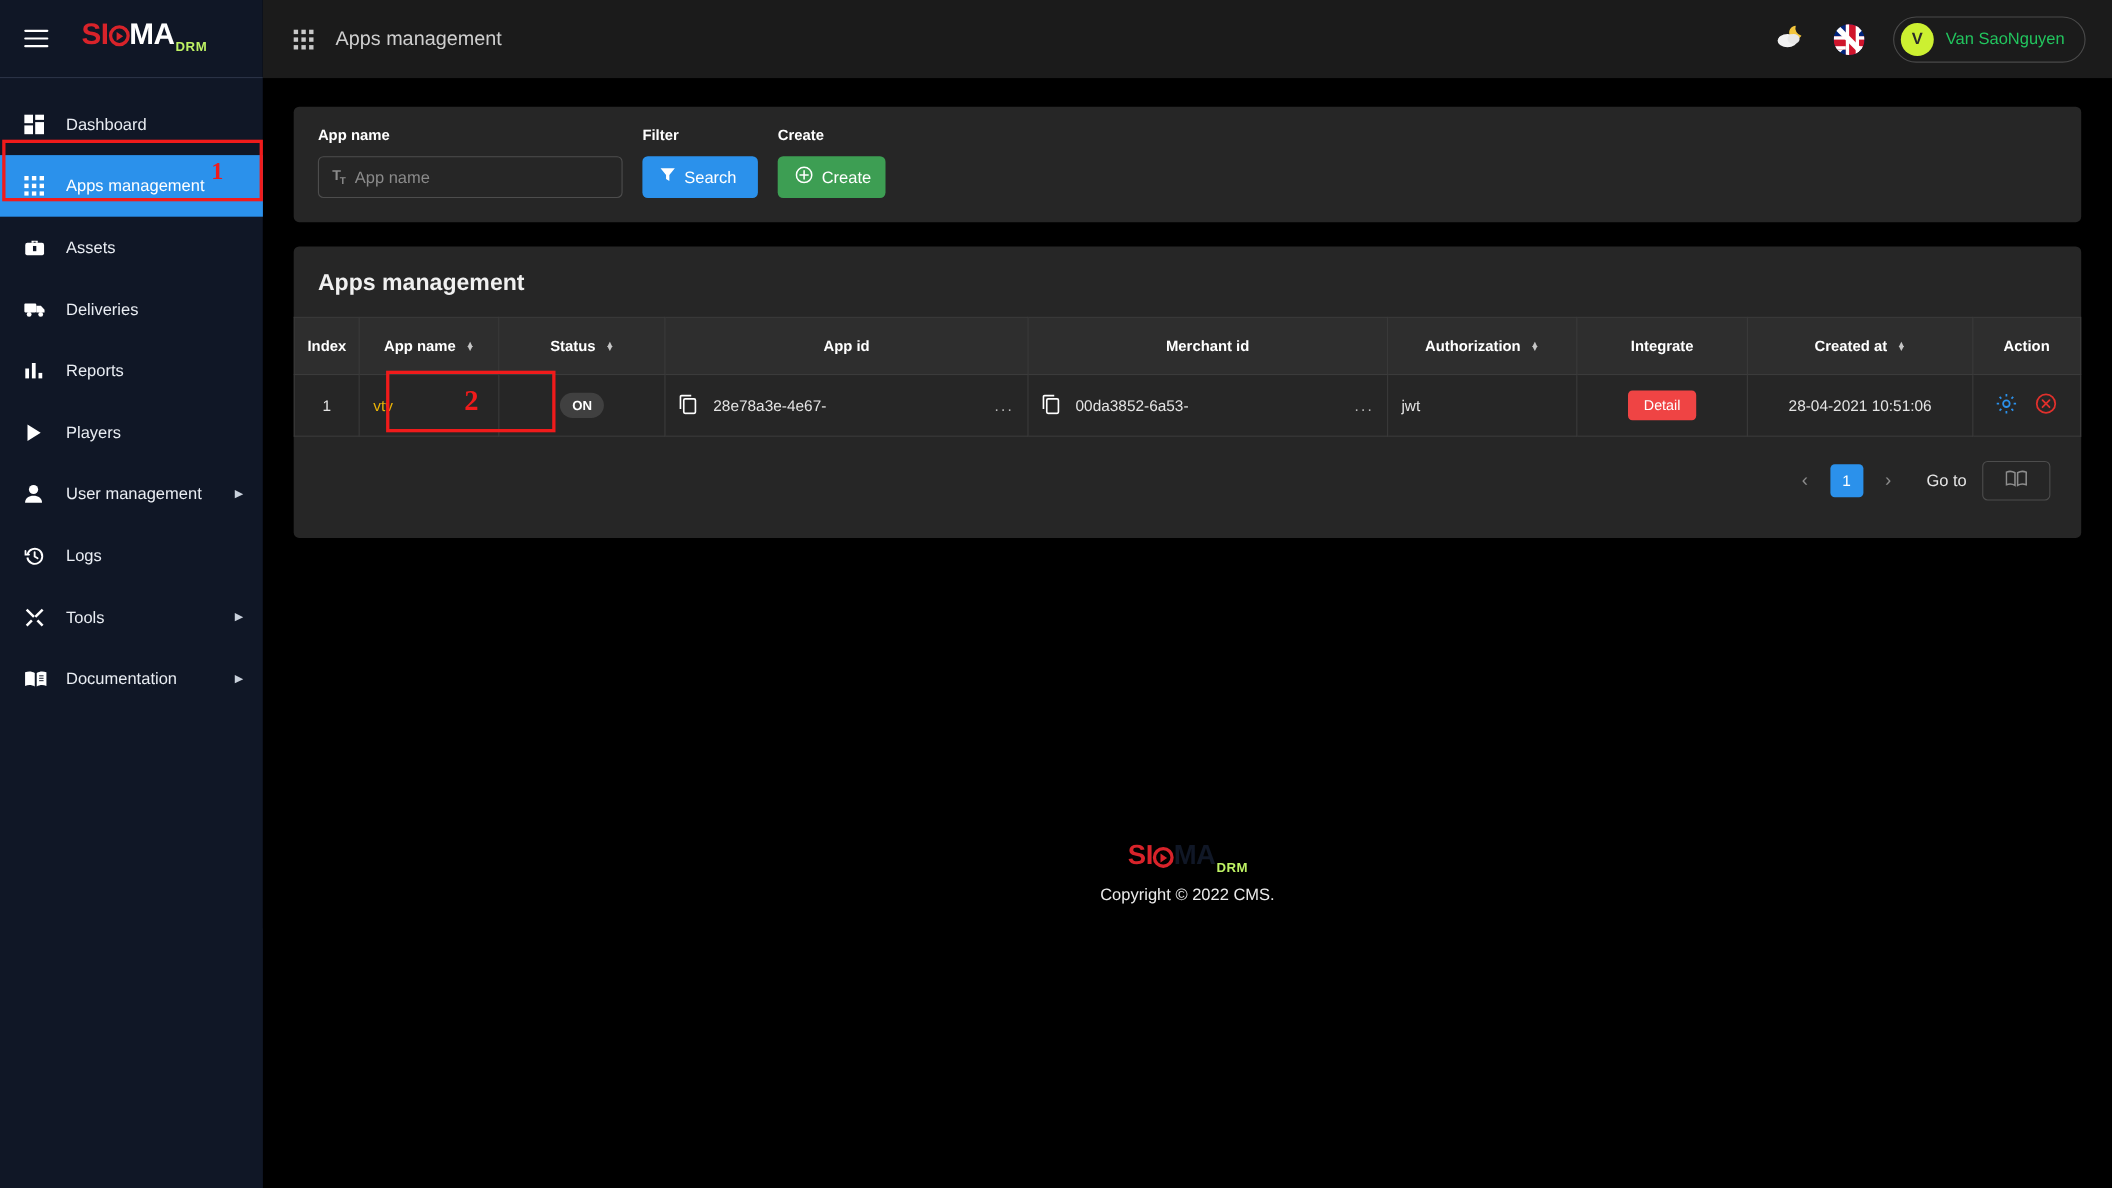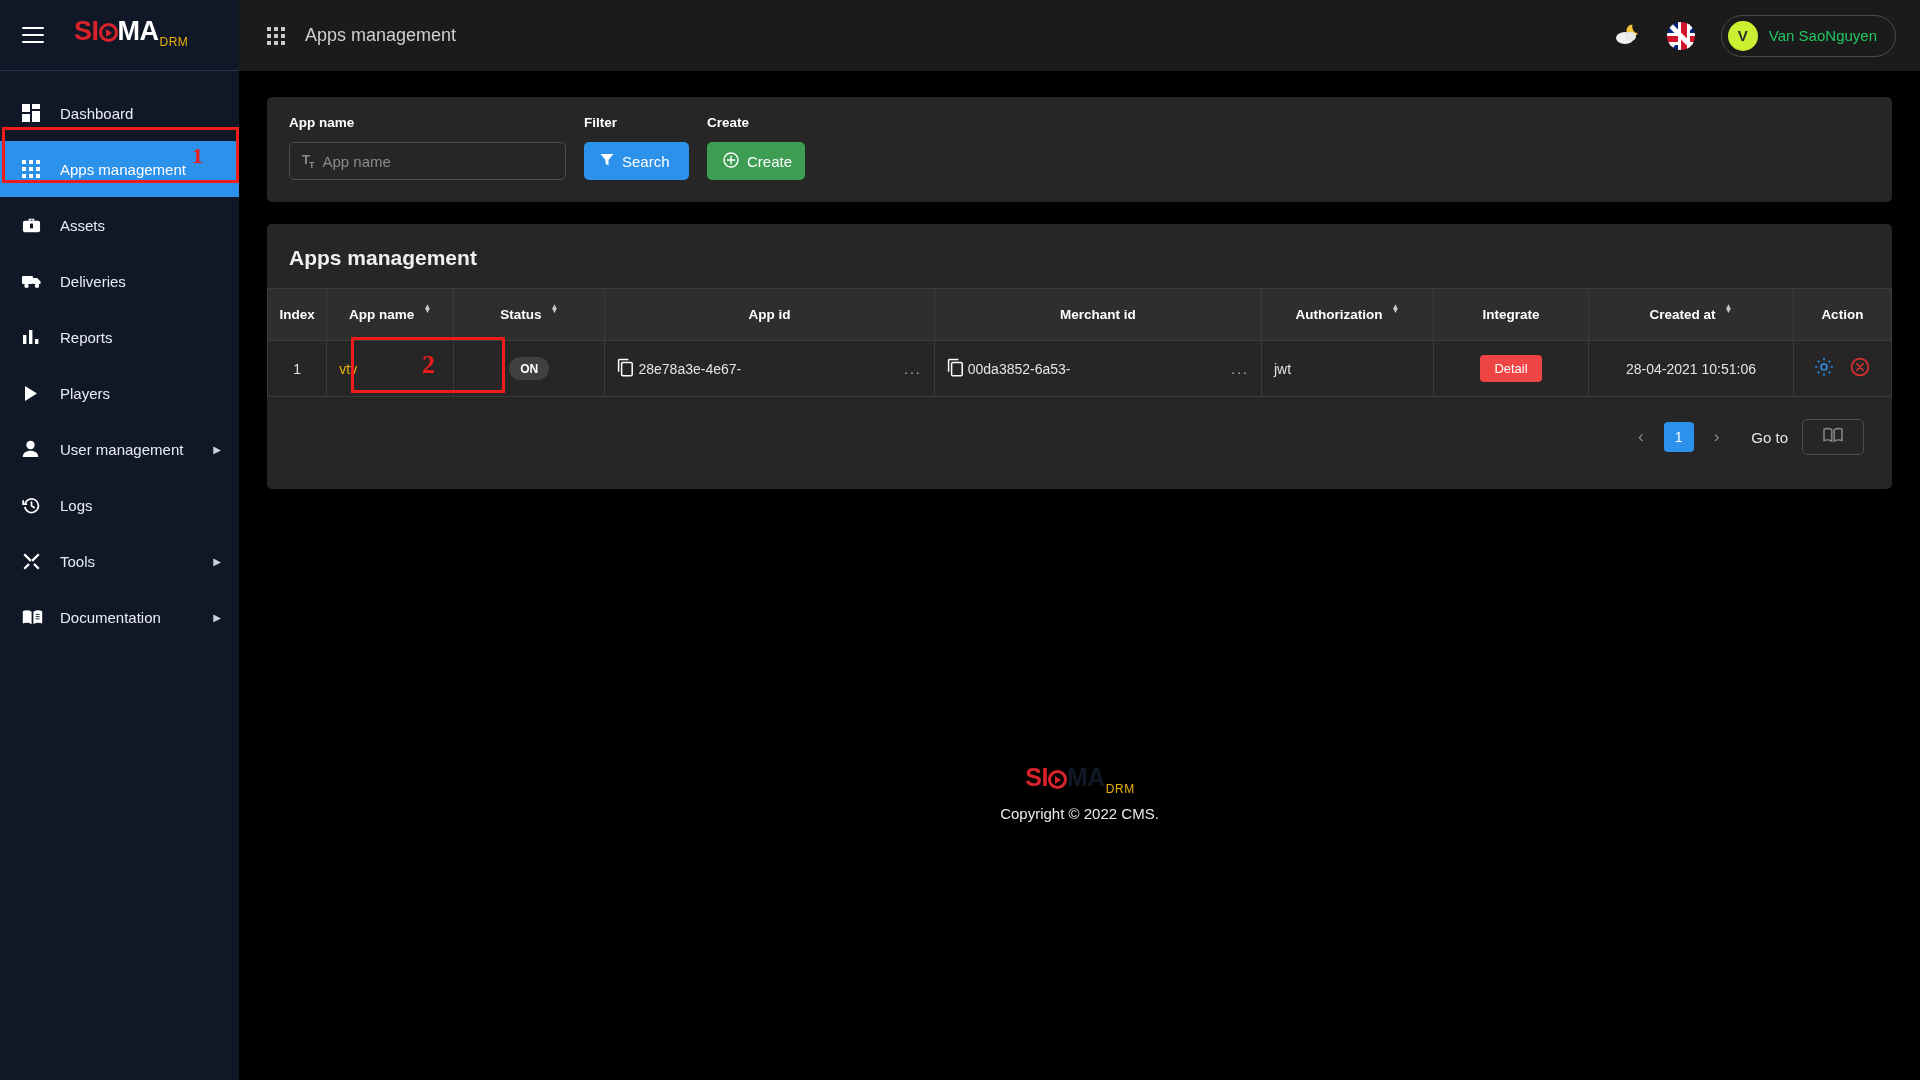--- a/index.html
+++ b/index.html
@@ -22,21 +22,21 @@
     border-bottom: 1px solid #2a3245;
     padding-left: 22px;
   }
   .hamburger { width: 22px; display: flex; flex-direction: column; gap: 5px; cursor: pointer; }
   .hamburger i { display: block; height: 2px; background: #ffffff; border-radius: 1px; }
   .brand { margin-left: 30px; position: relative; display: flex; align-items: flex-start; }
   .logo-txt { font-size: 27px; font-weight: 700; letter-spacing: -0.5px; line-height: 1; }
   .logo-si { color: #d8232a; }
   .logo-ma { color: #ffffff; }
   .logo-drm {
-    color: #eab308; font-size: 12px; font-weight: 400;
+    color: #bef264; font-size: 12px; font-weight: 700;
     position: relative; top: -3px; left: 1px; letter-spacing: 0.5px; margin-top: 20px;
   }
   .logo-ring {
     width: 19px; height: 19px; border-radius: 50%;
     border: 3.5px solid #d8232a; display: inline-flex;
     align-items: center; justify-content: center;
     position: relative; top: 5px; margin: 0 0px;
   }
   .logo-ring::after {
     content: ""; width: 0; height: 0;
@@ -119,36 +119,36 @@
 
   .table-card { margin-top: 22px; padding-bottom: 8px; }
   .table-title { color: #f0f0f0; font-size: 21px; padding: 22px 22px 18px 22px; }
   table { width: 100%; border-collapse: collapse; }
   thead th {
     background: #2e2e2e; color: #ffffff;
     font-size: 13.5px; font-weight: 700;
     height: 52px; border: 1px solid #3b3b3b;
     padding: 0 10px; white-space: nowrap;
   }
-  .th-inner { display: flex; align-items: flex-start; justify-content: center; gap: 9px; }
+  .th-inner { display: flex; align-items: center; justify-content: center; gap: 9px; }
   .sorter { display: flex; flex-direction: column; gap: 4px; line-height: 0; }
   .sorter span { font-size: 8px; color: #c6c6c6; }
   tbody td {
     background: #262626; color: #e4e4e4; font-size: 14px;
     height: 56px; border: 1px solid #3b3b3b; padding: 0 12px;
     text-align: center;
   }
   td.left { text-align: left; }
   .link { color: #eab308; cursor: pointer; }
   .badge-on {
     display: inline-flex; align-items: center; justify-content: center;
     background: #404040; color: #fff; font-size: 12px; font-weight: 700;
     width: 40px; height: 23px; border-radius: 12px;
   }
-  .copy-cell { display: flex; align-items: center; gap: 4px; }
+  .copy-cell { display: flex; align-items: center; gap: 14px; }
   .copy-ico { flex: 0 0 auto; }
   .ellipsis { margin-left: auto; color: #b9b9b9; letter-spacing: 2px; }
   .btn-detail {
     background: #ef4444; color: #fff; border: 0; border-radius: 4px;
     font-size: 13px; padding: 6px 14px; cursor: pointer;
     font-family: "Liberation Sans", sans-serif;
   }
   .actions { display: flex; align-items: center; justify-content: center; gap: 16px; }
 
   .pager { display: flex; align-items: center; justify-content: flex-end; gap: 14px; padding: 22px 28px 26px 0; }

